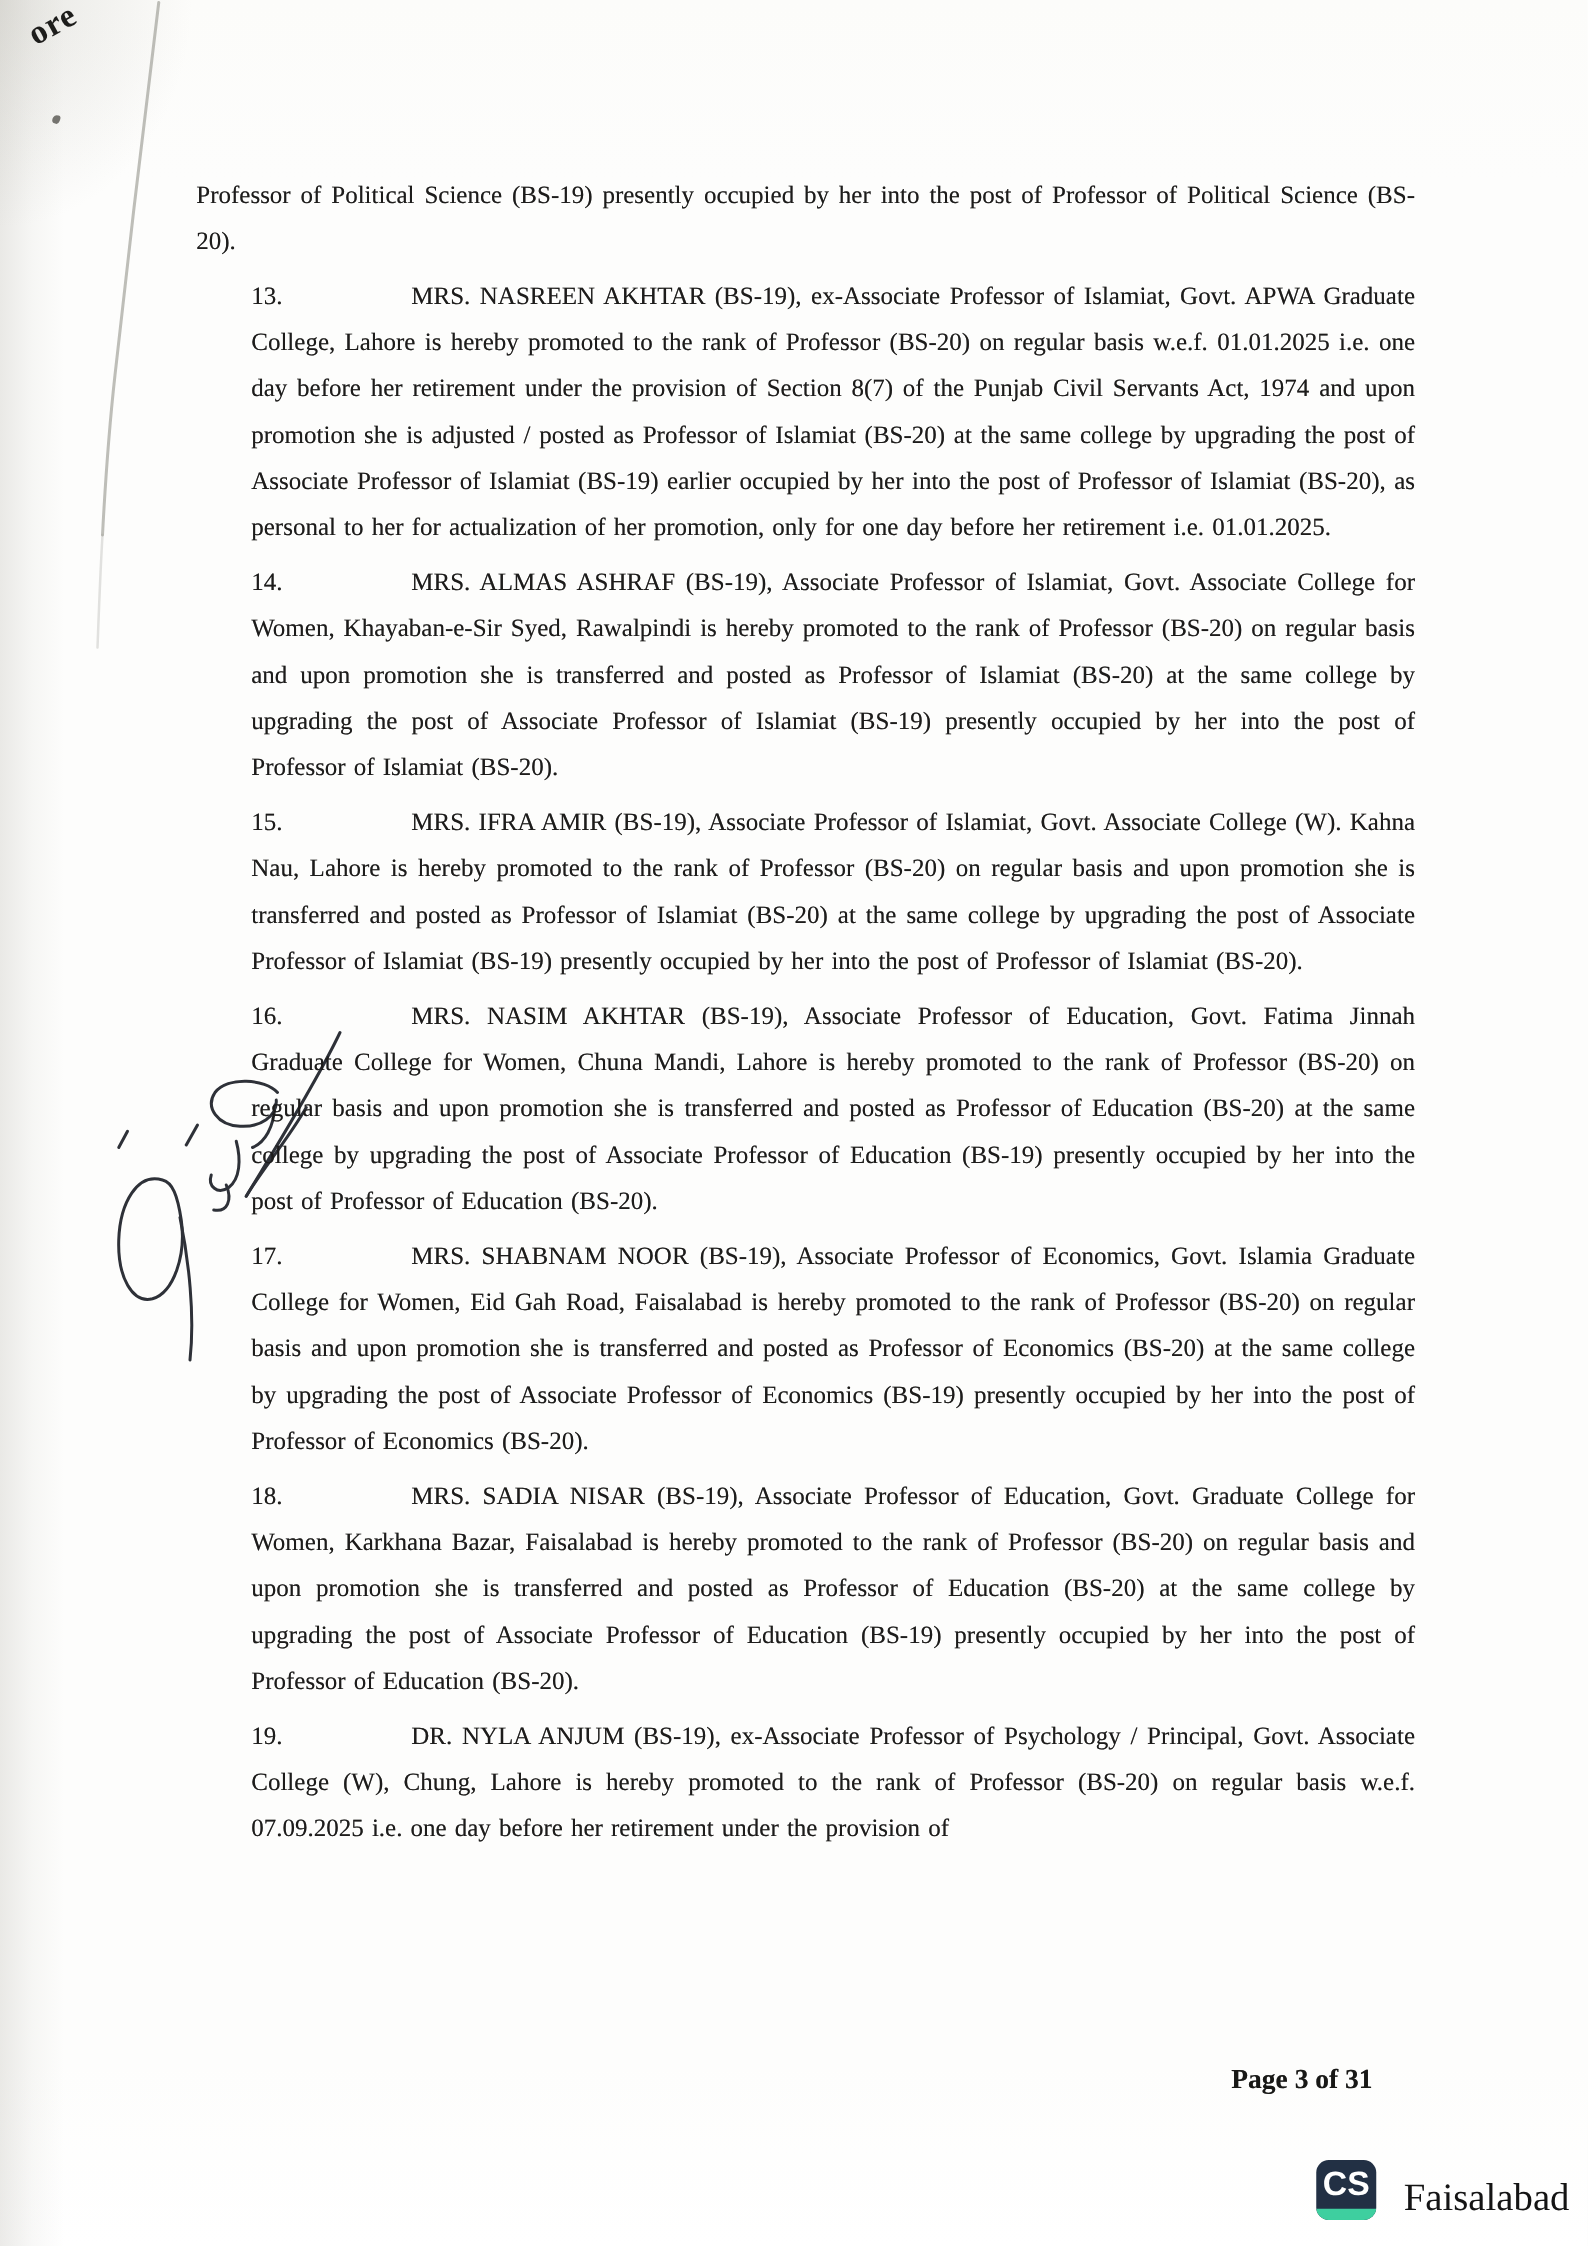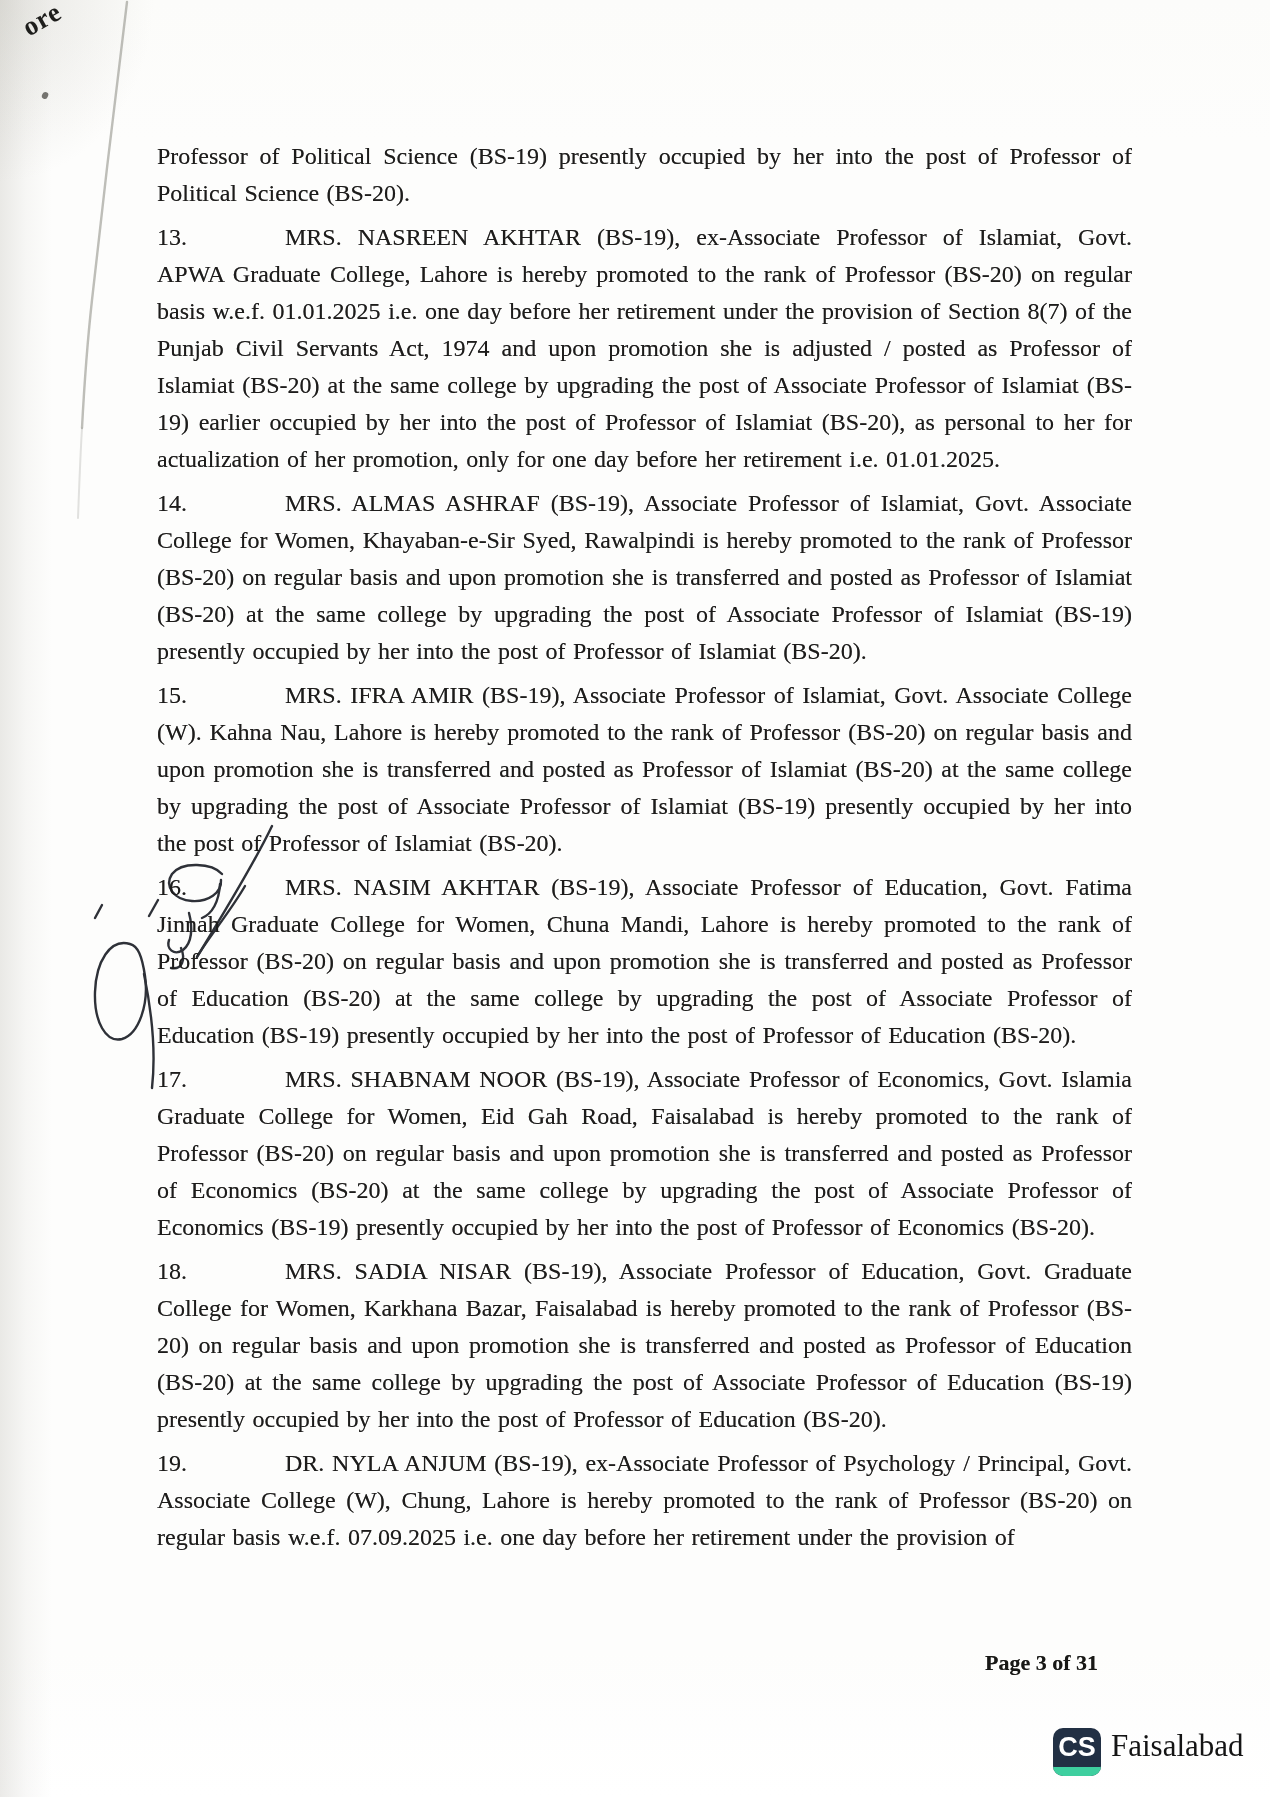--- a/index.html
+++ b/index.html
@@ -20,36 +20,36 @@
     font-size:27px;font-weight:bold;color:#1d1d1b;
     transform:rotate(-29deg);letter-spacing:1px;
   }
   .corner-dot{
     position:absolute;left:42px;top:92px;width:6px;height:7px;
     background:#55544f;border-radius:60% 40% 50% 50%;transform:rotate(20deg);opacity:.8;
   }
   svg.marks{position:absolute;inset:0;pointer-events:none;}
   .doc{
     position:absolute;left:157px;top:138px;width:975px;
-    font-size:24px;line-height:37px;color:#1d1c1b;
+    font-size:20px;line-height:37px;color:#1d1c1b;
     text-align:justify;word-spacing:1.5px;
     text-shadow:0 0 .4px rgba(20,20,20,.55);
   }
   .para{position:relative;margin:0 0 7px 0;}
-  .para.numbered{text-indent:128px;}
+  .para.numbered{text-indent:128px;margin-left:44px;}
   .para-num{position:absolute;left:0;top:0;text-indent:0;}
   .b{font-weight:normal;}
   .footer-page{
     position:absolute;left:985px;top:1650px;
     font-size:22px;font-weight:bold;color:#181816;
     text-shadow:0 0 .4px rgba(20,20,20,.5);
   }
   .camscanner{
     position:absolute;left:1053px;top:1728px;
-    display:flex;align-items:flex-start;gap:10px;
+    display:flex;align-items:flex-end;gap:22px;
   }
   .cs-icon{
     position:relative;width:48px;height:48px;border-radius:10px;
     background:#223044;overflow:hidden;flex:0 0 auto;
   }
   .cs-icon .cs-text{
     position:absolute;left:0;right:0;top:4px;text-align:center;
     font-family:"Liberation Sans", sans-serif;font-weight:bold;
     font-size:27px;color:#ffffff;letter-spacing:0px;
   }

